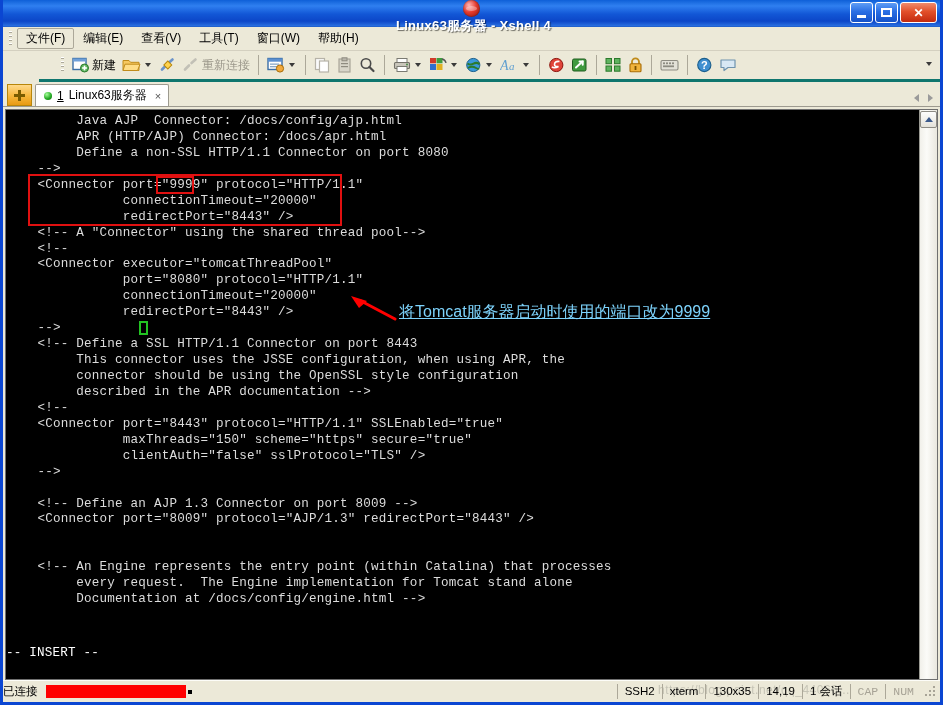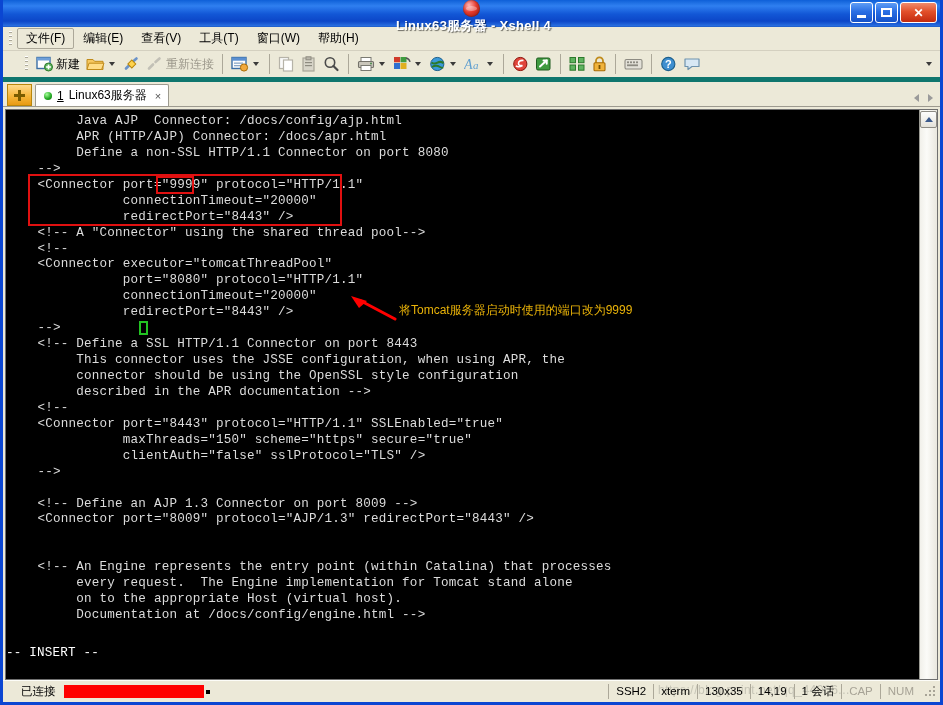--- a/index.html
+++ b/index.html
@@ -140,21 +140,22 @@
 
   
   .toolbar {
     position: relative;
     height: 31px;
     background: #ece9d8;
     display: flex;
     align-items: center;
     padding-left: 20px;
     box-sizing: border-box;
-    border-bottom: 5px solid #0f766e;
+    border-bottom: 3px solid #0f766e;
+    margin-left: 36px;
   }
   .tb-item {
     display: flex;
     align-items: center;
     height: 24px;
     padding: 0 3px;
   }
   .tb-label {
     font-size: 12px;
     color: #000;
@@ -380,44 +381,45 @@
     position: absolute;
     left: 343px;
     top: 185px;
     z-index: 6;
     pointer-events: none;
   }
   .annot-text {
     position: absolute;
     left: 393px;
     top: 192px;
-    color: #eab308;
-    font-size: 12px;
+    color: #7dd3fc;
+    font-size: 16px;
     font-family: "Liberation Sans", sans-serif;
     white-space: nowrap;
     z-index: 6;
+    text-decoration: underline;
   }
 
   
   .statusbar {
     position: relative;
     height: 21px;
     background: #ece9d8;
     display: flex;
     align-items: center;
     box-sizing: border-box;
     border-top: 1px solid #fdfdf8;
     font-size: 11.5px;
     color: #000;
     font-family: "Liberation Sans", sans-serif;
   }
   .sb-left {
     display: flex;
     align-items: center;
-    padding-left: 18px;
+    padding-left: 0;
     flex: 1 1 auto;
   }
   .redact {
     display: inline-block;
     width: 140px;
     height: 13px;
     background: #ff0000;
     margin-left: 8px;
   }
   .redact-dot {
@@ -428,21 +430,21 @@
     margin-bottom: -1px;
   }
   .sb-cell {
     border-left: 1px solid #aca899;
     padding: 0 7px;
     height: 15px;
     line-height: 15px;
     white-space: nowrap;
     flex: 0 0 auto;
   }
-  .sb-cell.grey { color: #a7a396; }
+  .sb-cell.grey { color: #a7a396; font-family: Liberation Mono, monospace; }
   .sb-grip {
     width: 14px;
     height: 14px;
     margin-left: 3px;
     margin-right: 2px;
     background-image:
       radial-gradient(circle at 2px 11px, #a8a497 1px, transparent 1.2px),
       radial-gradient(circle at 6px 11px, #a8a497 1px, transparent 1.2px),
       radial-gradient(circle at 10px 11px, #a8a497 1px, transparent 1.2px),
       radial-gradient(circle at 6px 7px, #a8a497 1px, transparent 1.2px),
@@ -767,21 +769,20 @@
         <div class="tline">             maxThreads="150" scheme="https" secure="true"</div>
         <div class="tline">             clientAuth="false" sslProtocol="TLS" /&gt;</div>
         <div class="tline">  --&gt;</div>
         <div class="tline"></div>
         <div class="tline">  &lt;!-- Define an AJP 1.3 Connector on port 8009 --&gt;</div>
         <div class="tline">  &lt;Connector port="8009" protocol="AJP/1.3" redirectPort="8443" /&gt;</div>
         <div class="tline"></div>
         <div class="tline"></div>
         <div class="tline">  &lt;!-- An Engine represents the entry point (within Catalina) that processes</div>
         <div class="tline">       every request.  The Engine implementation for Tomcat stand alone</div>
-        <div class="tline">       on to the appropriate Host (virtual host).</div>
         <div class="tline">       Documentation at /docs/config/engine.html --&gt;</div>
       </div>
 
       <div class="status-line">-- INSERT --</div>
 
       <div class="red-box-outer"></div>
       <div class="red-box-inner"></div>
       <div class="cursor-box"></div>
 
       <div class="annot-arrow">

